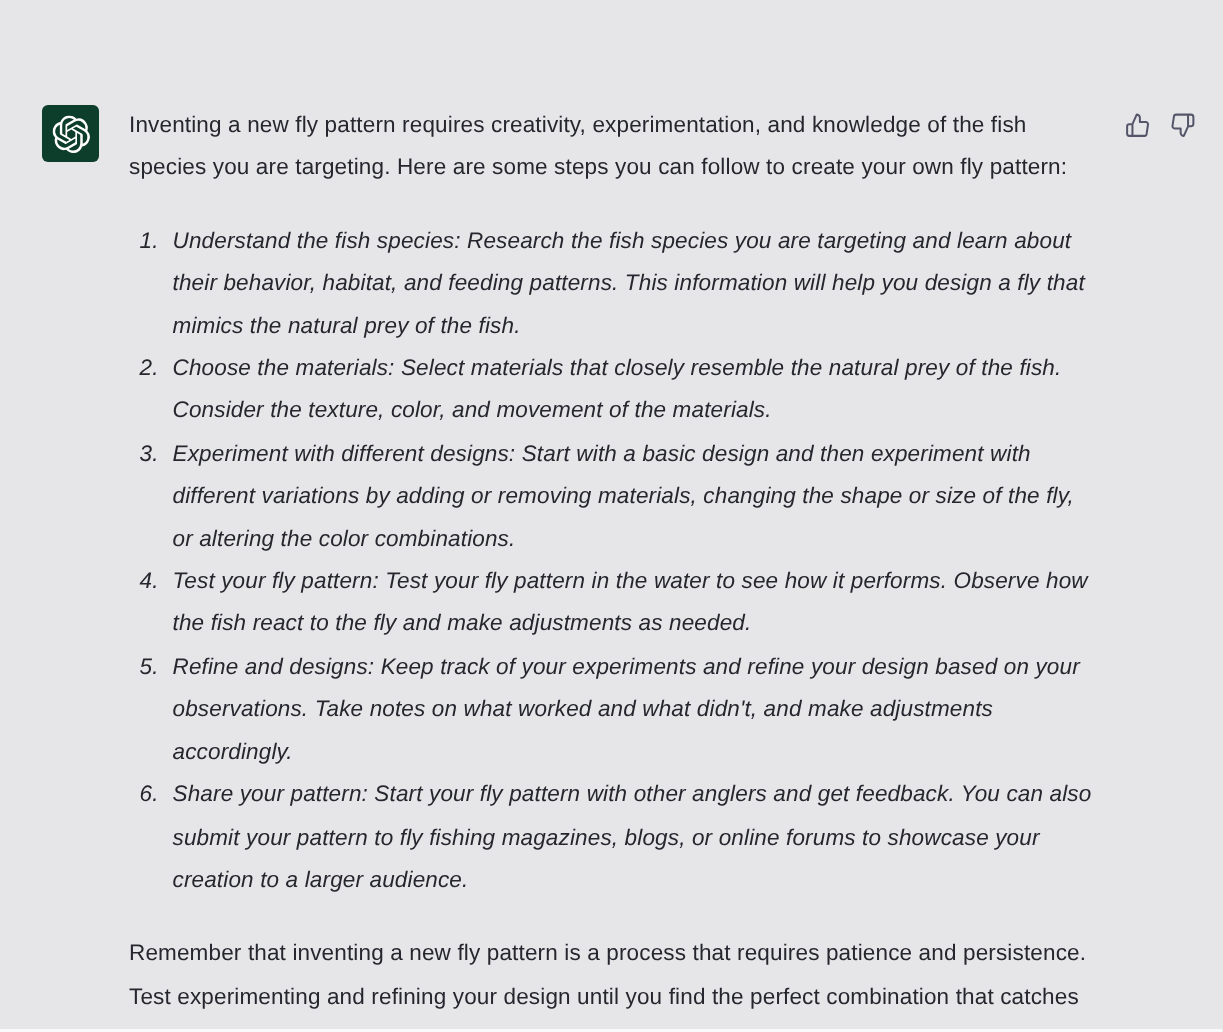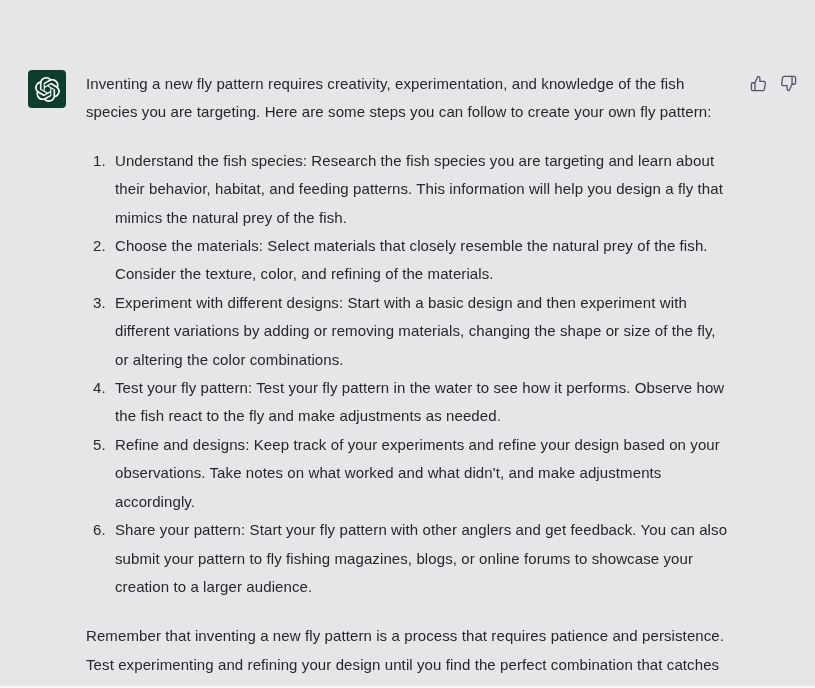--- a/index.html
+++ b/index.html
@@ -43,20 +43,21 @@
     width: 650px;
     font-size: 15px;
     line-height: 28.4px;
     letter-spacing: 0.1px;
   }
   .content p { margin: 0; }
   .content p.intro { margin-bottom: 20px; }
   .content ol {
     margin: 0 0 21px 0;
     padding: 0 0 0 24px;
+    font-style: italic;
   }
   .content ol li { padding-left: 5px; }
   .actions {
     margin-left: auto;
     display: flex;
     gap: 13px;
     padding-top: 5px;
     color: var(--icon);
   }
   .action-btn {
@@ -96,21 +97,21 @@
       <svg viewBox="0 0 24 24" aria-hidden="true">
         <path d="M22.2819 9.8211a5.9847 5.9847 0 0 0-.5157-4.9108 6.0462 6.0462 0 0 0-6.5098-2.9A6.0651 6.0651 0 0 0 4.9807 4.1818a5.9847 5.9847 0 0 0-3.9977 2.9 6.0462 6.0462 0 0 0 .7427 7.0966 5.98 5.98 0 0 0 .511 4.9107 6.051 6.051 0 0 0 6.5146 2.9001A5.9847 5.9847 0 0 0 13.2599 24a6.0557 6.0557 0 0 0 5.7718-4.2058 5.9894 5.9894 0 0 0 3.9977-2.9001 6.0557 6.0557 0 0 0-.7475-7.073zM13.2599 22.4305a4.4755 4.4755 0 0 1-2.8764-1.0408l.1419-.0804 4.7783-2.7582a.7948.7948 0 0 0 .3927-.6813v-6.7369l2.02 1.1686a.071.071 0 0 1 .038.0615v5.5826a4.504 4.504 0 0 1-4.4945 4.4849zm-9.6607-4.1254a4.4708 4.4708 0 0 1-.5346-3.0137l.142.0852 4.783 2.7582a.7712.7712 0 0 0 .7806 0l5.8428-3.3685v2.3324a.0804.0804 0 0 1-.0332.0615L9.74 19.9502a4.4992 4.4992 0 0 1-6.1408-1.6451zM2.3408 7.8956a4.485 4.485 0 0 1 2.3655-1.9728V11.6a.7664.7664 0 0 0 .3879.6765l5.8144 3.3543-2.0201 1.1685a.0757.0757 0 0 1-.071 0l-4.8303-2.7865A4.504 4.504 0 0 1 2.3408 7.8956zm16.5963 3.8558-5.8334-3.3874L15.1192 7.2a.0757.0757 0 0 1 .071 0l4.8303 2.7913a4.4944 4.4944 0 0 1-.6765 8.1042v-5.6772a.79.79 0 0 0-.4069-.6669zm2.0107-3.0231-.142-.0852-4.7735-2.7818a.7759.7759 0 0 0-.7854 0L9.409 9.2297V6.8974a.0662.0662 0 0 1 .0284-.0615l4.8303-2.7866a4.4992 4.4992 0 0 1 6.6802 4.66zM8.3065 12.863l-2.02-1.1638a.0804.0804 0 0 1-.038-.0567V6.0742a4.4992 4.4992 0 0 1 7.3757-3.4537l-.142.0805L8.704 5.459a.7948.7948 0 0 0-.3927.6813zm1.0976-2.3654 2.602-1.4998 2.6069 1.4998v2.9994l-2.5974 1.4997-2.6067-1.4997z"></path>
       </svg>
     </span>
   </div>
 
   <div class="content">
     <p class="intro">Inventing a new fly pattern requires creativity, experimentation, and knowledge of the fish species you are targeting. Here are some steps you can follow to create your own fly pattern:</p>
     <ol>
       <li>Understand the fish species: Research the fish species you are targeting and learn about their behavior, habitat, and feeding patterns. This information will help you design a fly that mimics the natural prey of the fish.</li>
-      <li>Choose the materials: Select materials that closely resemble the natural prey of the fish. Consider the texture, color, and refining of the materials.</li>
+      <li>Choose the materials: Select materials that closely resemble the natural prey of the fish. Consider the texture, color, and movement of the materials.</li>
       <li>Experiment with different designs: Start with a basic design and then experiment with different variations by adding or removing materials, changing the shape or size of the fly, or altering the color combinations.</li>
       <li>Test your fly pattern: Test your fly pattern in the water to see how it performs. Observe how the fish react to the fly and make adjustments as needed.</li>
       <li>Refine and designs: Keep track of your experiments and refine your design based on your observations. Take notes on what worked and what didn't, and make adjustments accordingly.</li>
       <li>Share your pattern: Start your fly pattern with other anglers and get feedback. You can also submit your pattern to fly fishing magazines, blogs, or online forums to showcase your creation to a larger audience.</li>
     </ol>
     <p class="outro">Remember that inventing a new fly pattern is a process that requires patience and persistence. Test experimenting and refining your design until you find the perfect combination that catches the fish you are targeting.</p>
   </div>
 
   <div class="actions">
     <button class="action-btn" aria-label="thumbs up">

